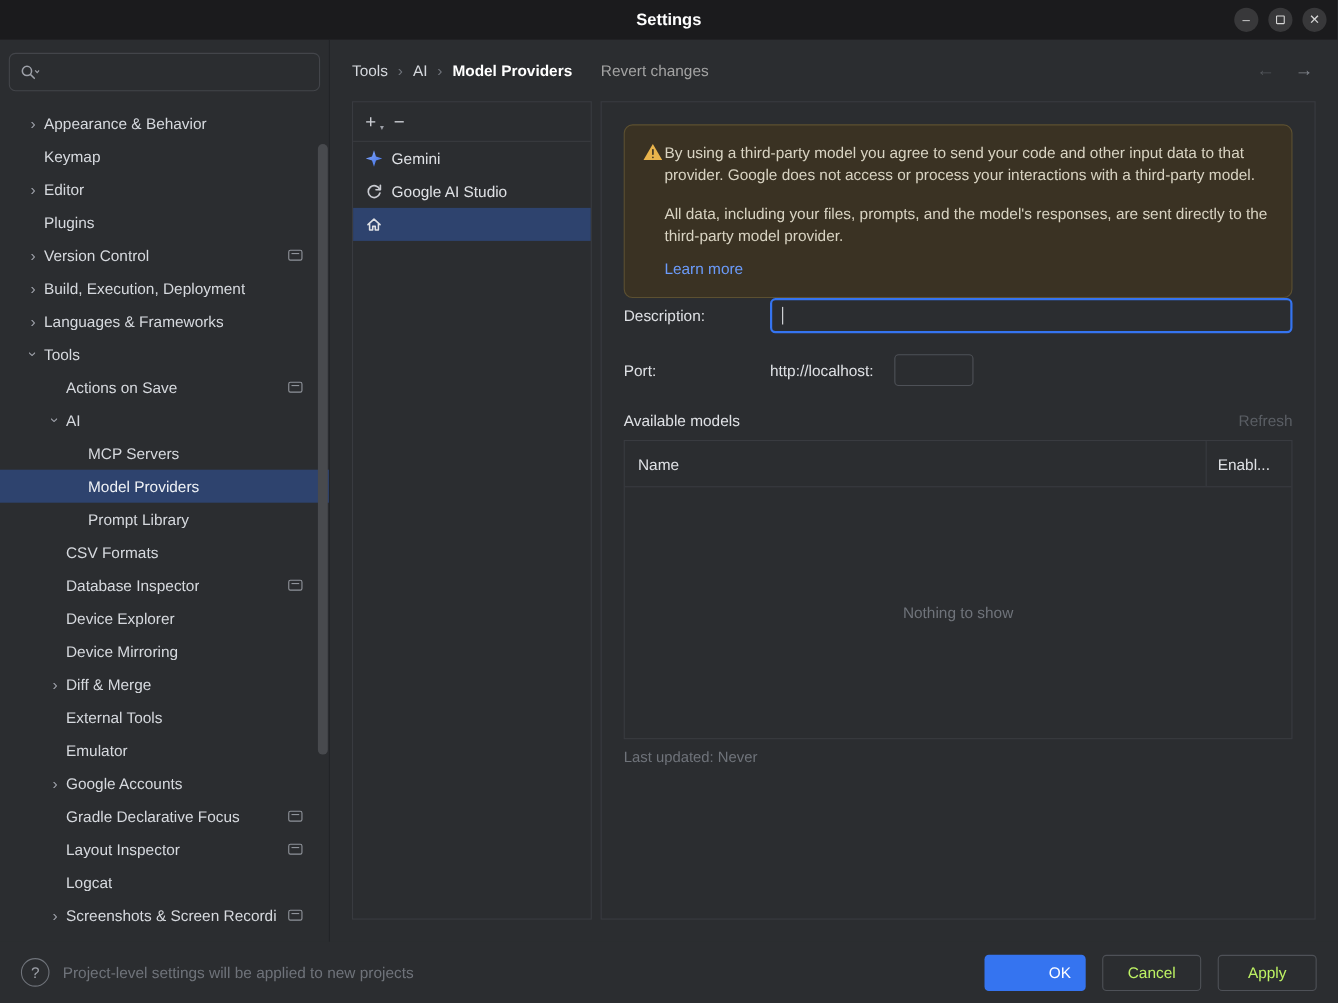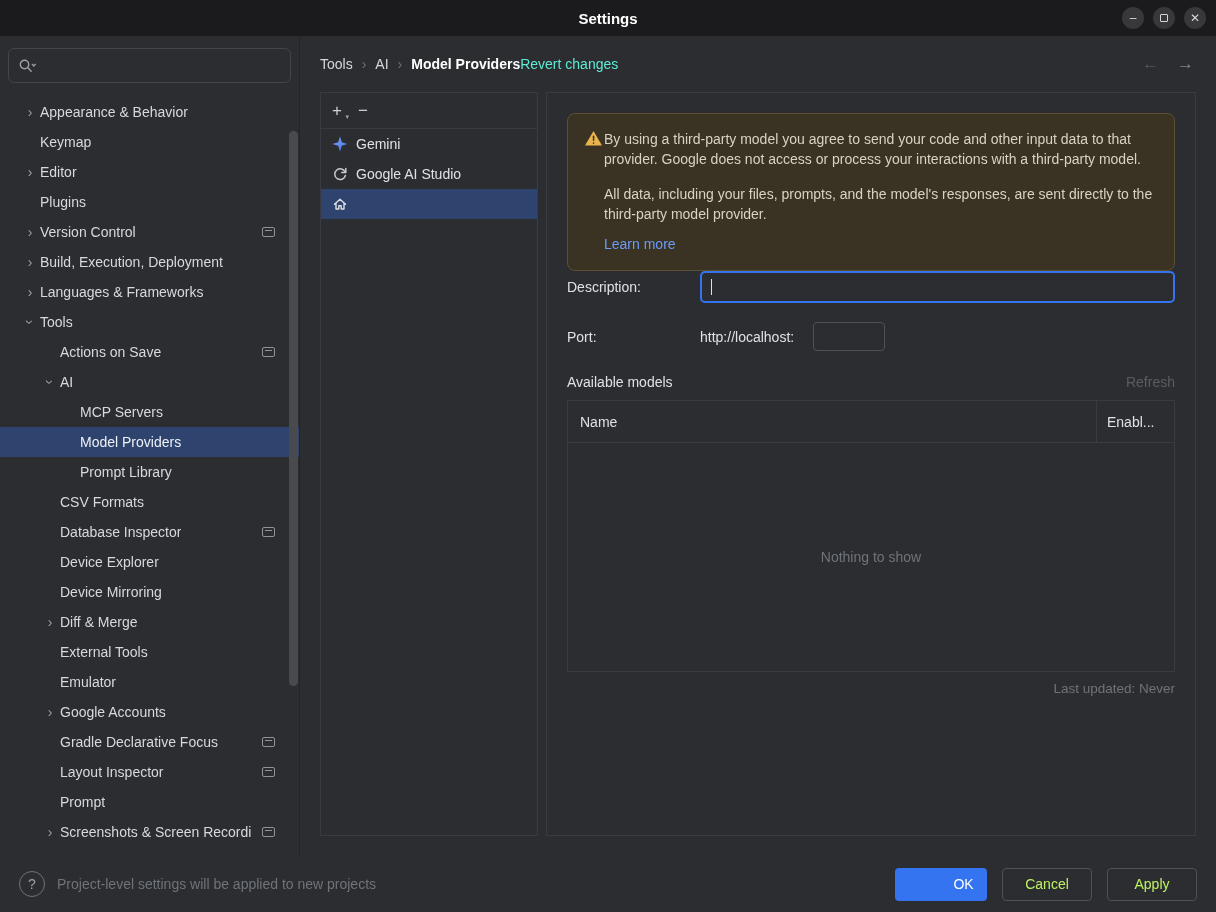--- a/index.html
+++ b/index.html
@@ -43,21 +43,21 @@
   .badge::after { content:""; position:absolute; left:2px; right:2px; top:2px; height:1px; background:#8f939a; }
   .side-scrollbar { position:absolute; right:1px; top:95px; width:9px; height:555px;
     background:#484a4e; border-radius:5px; }
 
   
   .main { flex:1; display:flex; flex-direction:column; min-width:0; }
   .breadcrumb-row { height:56px; flex:none; display:flex; align-items:center; padding:0 22px 0 20px; }
   .bc-item { color:#d5d8dd; cursor:pointer; }
   .bc-item.current { color:#ffffff; font-weight:bold; }
   .bc-sep { color:#6f737a; margin:0 9px; font-size:14px; }
-  .revert-link { color:#5eead4; margin-left:0; cursor:pointer; }
+  .revert-link { color:#a3a3a3; margin-left:26px; cursor:pointer; }
   .nav-arrows { margin-left:auto; display:flex; gap:18px; font-size:17px; }
   .nav-back { color:#53565b; }
   .nav-fwd { color:#83878e; }
 
   .content { flex:1; display:flex; gap:8px; padding:0 20px 20px; min-height:0; }
 
   
   .provider-panel { width:218px; flex:none; border:1px solid #393b40; display:flex; flex-direction:column; }
   .provider-toolbar { height:36px; flex:none; border-bottom:1px solid #393b40;
     display:flex; align-items:center; padding:0 11px; gap:16px; color:#ced0d6; }
@@ -99,21 +99,21 @@
   .refresh-link { color:#5a5e64; cursor:default; }
 
   .models-table { border:1px solid #393b40; height:272px; flex:none; display:flex; flex-direction:column; }
   .thead { height:42px; flex:none; display:flex; align-items:stretch; border-bottom:1px solid #393b40; }
   .th { display:flex; align-items:center; }
   .th-name { flex:1; padding-left:12px; }
   .th-enabled { width:78px; flex:none; border-left:1px solid #393b40; padding-left:10px;
     white-space:nowrap; overflow:hidden; }
   .tbody { flex:1; display:flex; align-items:center; justify-content:center; color:#6f737a; }
 
-  .last-updated { margin-top:9px; text-align:right; color:#6f737a; font-size:13.5px; }
+  .last-updated { margin-top:9px; text-align:left; color:#6f737a; font-size:13.5px; }
 
   
   .footer { height:56px; flex:none; display:flex; align-items:center; padding:0 19px; gap:12px;
     background:#2b2d30; }
   .help-circle { width:26px; height:26px; border-radius:50%; border:1px solid #6f737a;
     color:#9da0a8; display:flex; align-items:center; justify-content:center; font-size:14px; flex:none; }
   .footer-hint { color:#6f737a; }
   .btn { height:33px; border-radius:4px; display:flex; align-items:center; justify-content:center;
     font-size:14px; cursor:pointer; border:none; font-family:"Liberation Sans", sans-serif; }
   .btn-ok { background:#3574f0; color:#ffffff; width:92px; margin-left:auto;padding-left:45px; }
@@ -242,21 +242,21 @@
             <span class="tree-label">Gradle Declarative Focus</span>
             <span class="badge"></span>
           </div>
           <div class="tree-row lvl1">
             <span class="chevron"></span>
             <span class="tree-label">Layout Inspector</span>
             <span class="badge"></span>
           </div>
           <div class="tree-row lvl1">
             <span class="chevron"></span>
-            <span class="tree-label">Prompt</span>
+            <span class="tree-label">Logcat</span>
           </div>
           <div class="tree-row lvl1">
             <span class="chevron">›</span>
             <span class="tree-label">Screenshots &amp; Screen Recordi</span>
             <span class="badge"></span>
           </div>
         </div>
       <div class="side-scrollbar"></div>
     </aside>
 

